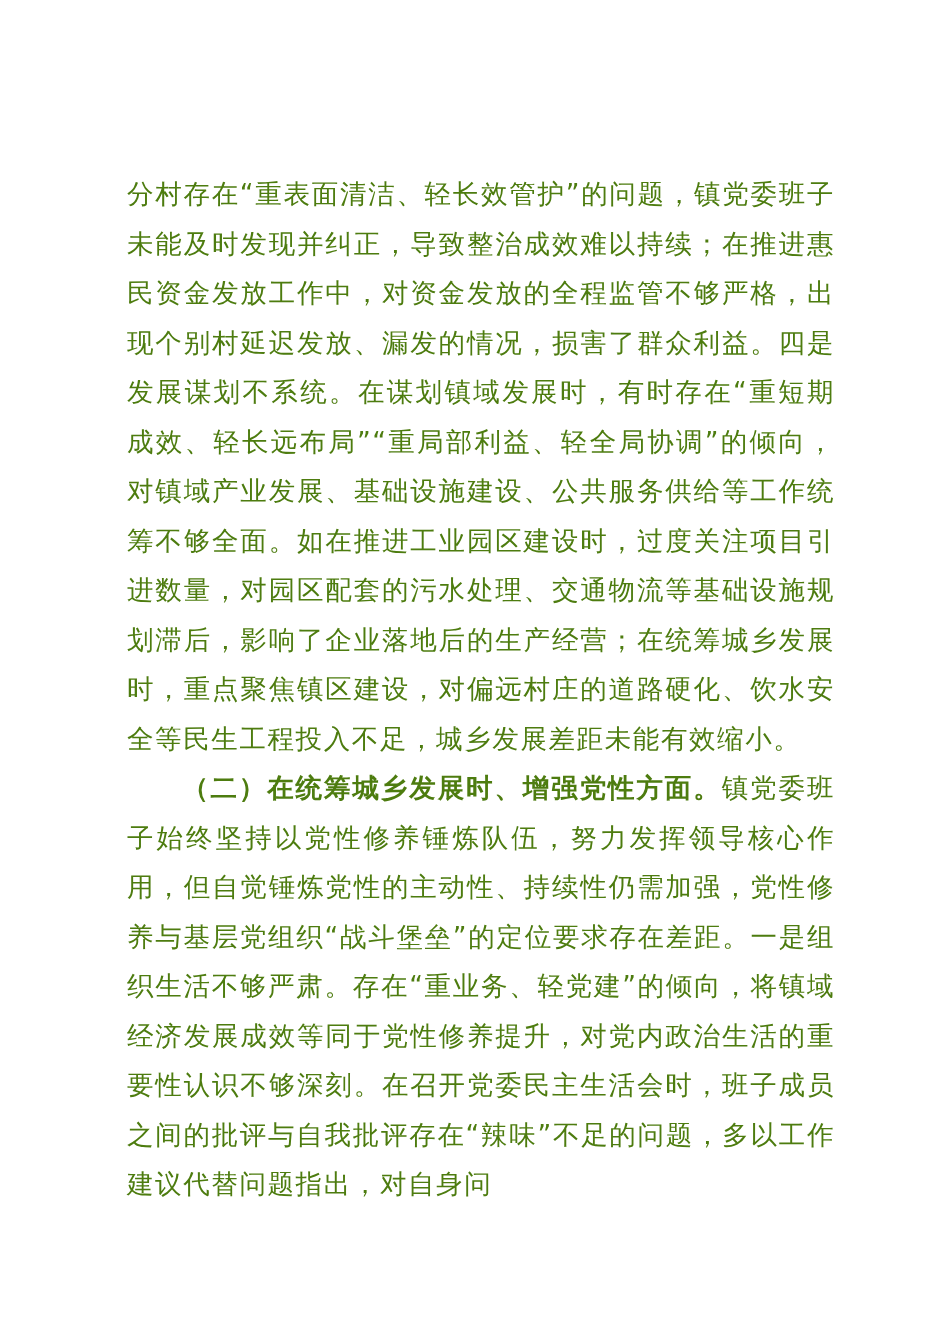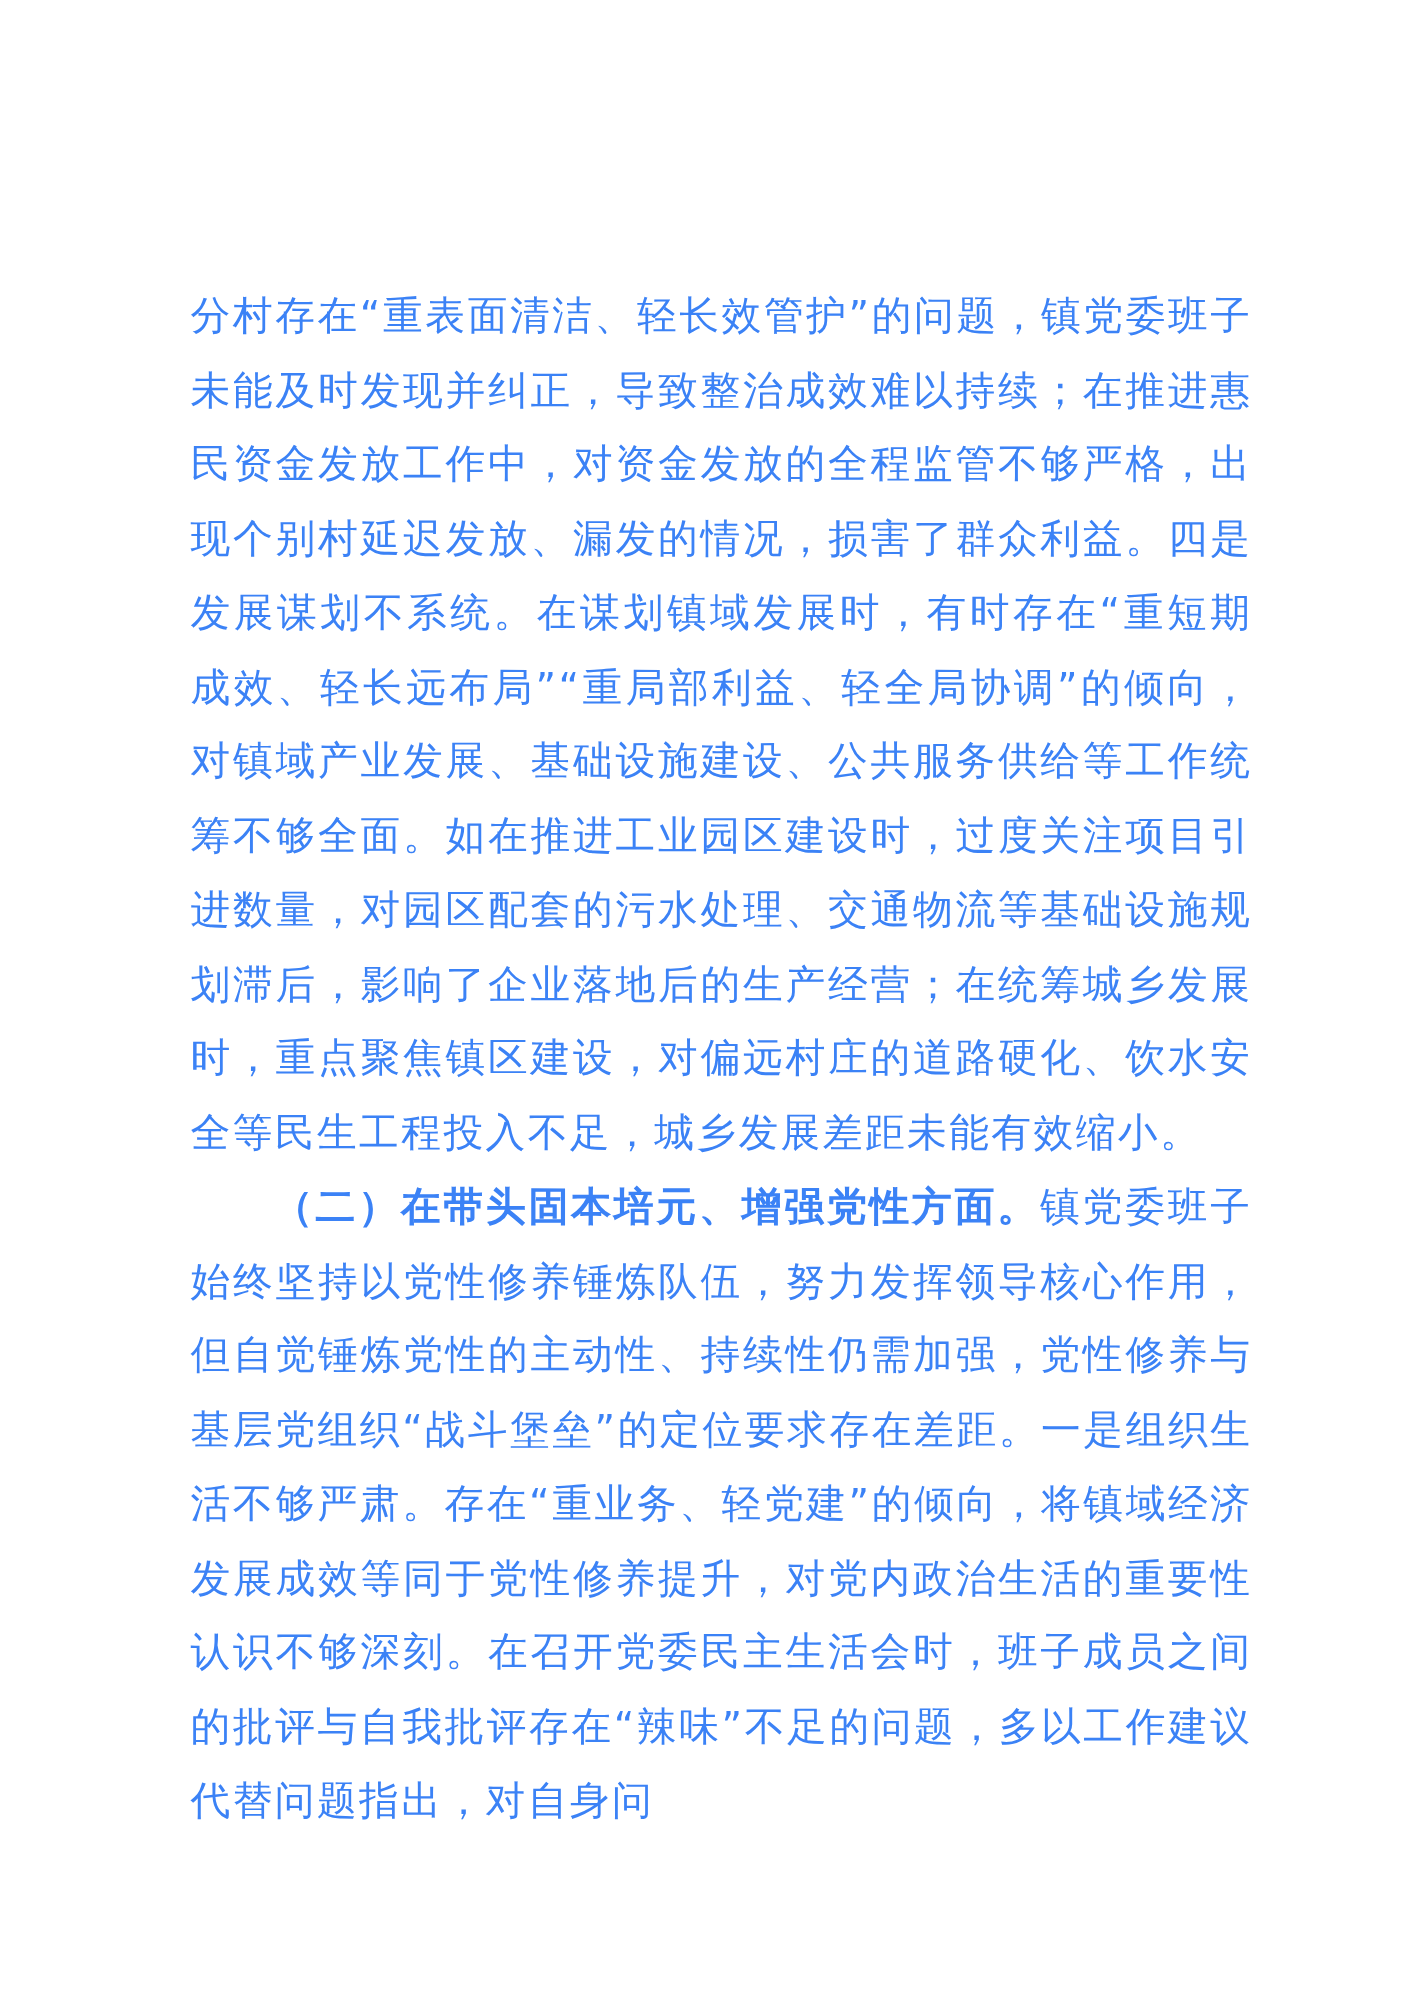--- a/index.html
+++ b/index.html
@@ -1,36 +1,36 @@
 <!DOCTYPE html>
 <html><head>
   <meta charset="utf-8">
   <style>
     html, body { margin: 0; padding: 0; background: #ffffff; }
     body { width: 950px; height: 1344px; position: relative; overflow: hidden; }
     .page {
       position: absolute;
       left: 127px;
-      top: 186px;
+      top: 169px;
       width: 708px;
       font-family: "DejaVu Sans", "Liberation Sans", sans-serif;
       font-size: 26.5px;
       line-height: 49.5px;
-      color: #3b82f6;
+      color: #4d7c0f;
       letter-spacing: 1.6px;
       text-align: justify;
       text-justify: inter-character;
     }
     .para { margin: 0; }
     .para.indent { text-indent: 55px; }
     .bold { font-weight: bold; }
   </style>
 </head>
 <body>
 
 <div class="page">
   <p class="para">
     <span>分村存在“重表面清洁、轻长效管护”的问题，镇党委班子未能及时发现并纠正，导致整治成效难以持续；在推进惠民资金发放工作中，对资金发放的全程监管不够严格，出现个别村延迟发放、漏发的情况，损害了群众利益。四是发展谋划不系统。在谋划镇域发展时，有时存在“重短期成效、轻长远布局”“重局部利益、轻全局协调”的倾向，对镇域产业发展、基础设施建设、公共服务供给等工作统筹不够全面。如在推进工业园区建设时，过度关注项目引进数量，对园区配套的污水处理、交通物流等基础设施规划滞后，影响了企业落地后的生产经营；在统筹城乡发展时，重点聚焦镇区建设，对偏远村庄的道路硬化、饮水安全等民生工程投入不足，城乡发展差距未能有效缩小。</span>
   </p>
   <p class="para indent">
-    <span class="bold">（二）在带头固本培元、增强党性方面。</span><span>镇党委班子始终坚持以党性修养锤炼队伍，努力发挥领导核心作用，但自觉锤炼党性的主动性、持续性仍需加强，党性修养与基层党组织“战斗堡垒”的定位要求存在差距。一是组织生活不够严肃。存在“重业务、轻党建”的倾向，将镇域经济发展成效等同于党性修养提升，对党内政治生活的重要性认识不够深刻。在召开党委民主生活会时，班子成员之间的批评与自我批评存在“辣味”不足的问题，多以工作建议代替问题指出，对自身问</span>
+    <span class="bold">（二）在统筹城乡发展时、增强党性方面。</span><span>镇党委班子始终坚持以党性修养锤炼队伍，努力发挥领导核心作用，但自觉锤炼党性的主动性、持续性仍需加强，党性修养与基层党组织“战斗堡垒”的定位要求存在差距。一是组织生活不够严肃。存在“重业务、轻党建”的倾向，将镇域经济发展成效等同于党性修养提升，对党内政治生活的重要性认识不够深刻。在召开党委民主生活会时，班子成员之间的批评与自我批评存在“辣味”不足的问题，多以工作建议代替问题指出，对自身问</span>
   </p>
 </div>
 
 </body></html>

